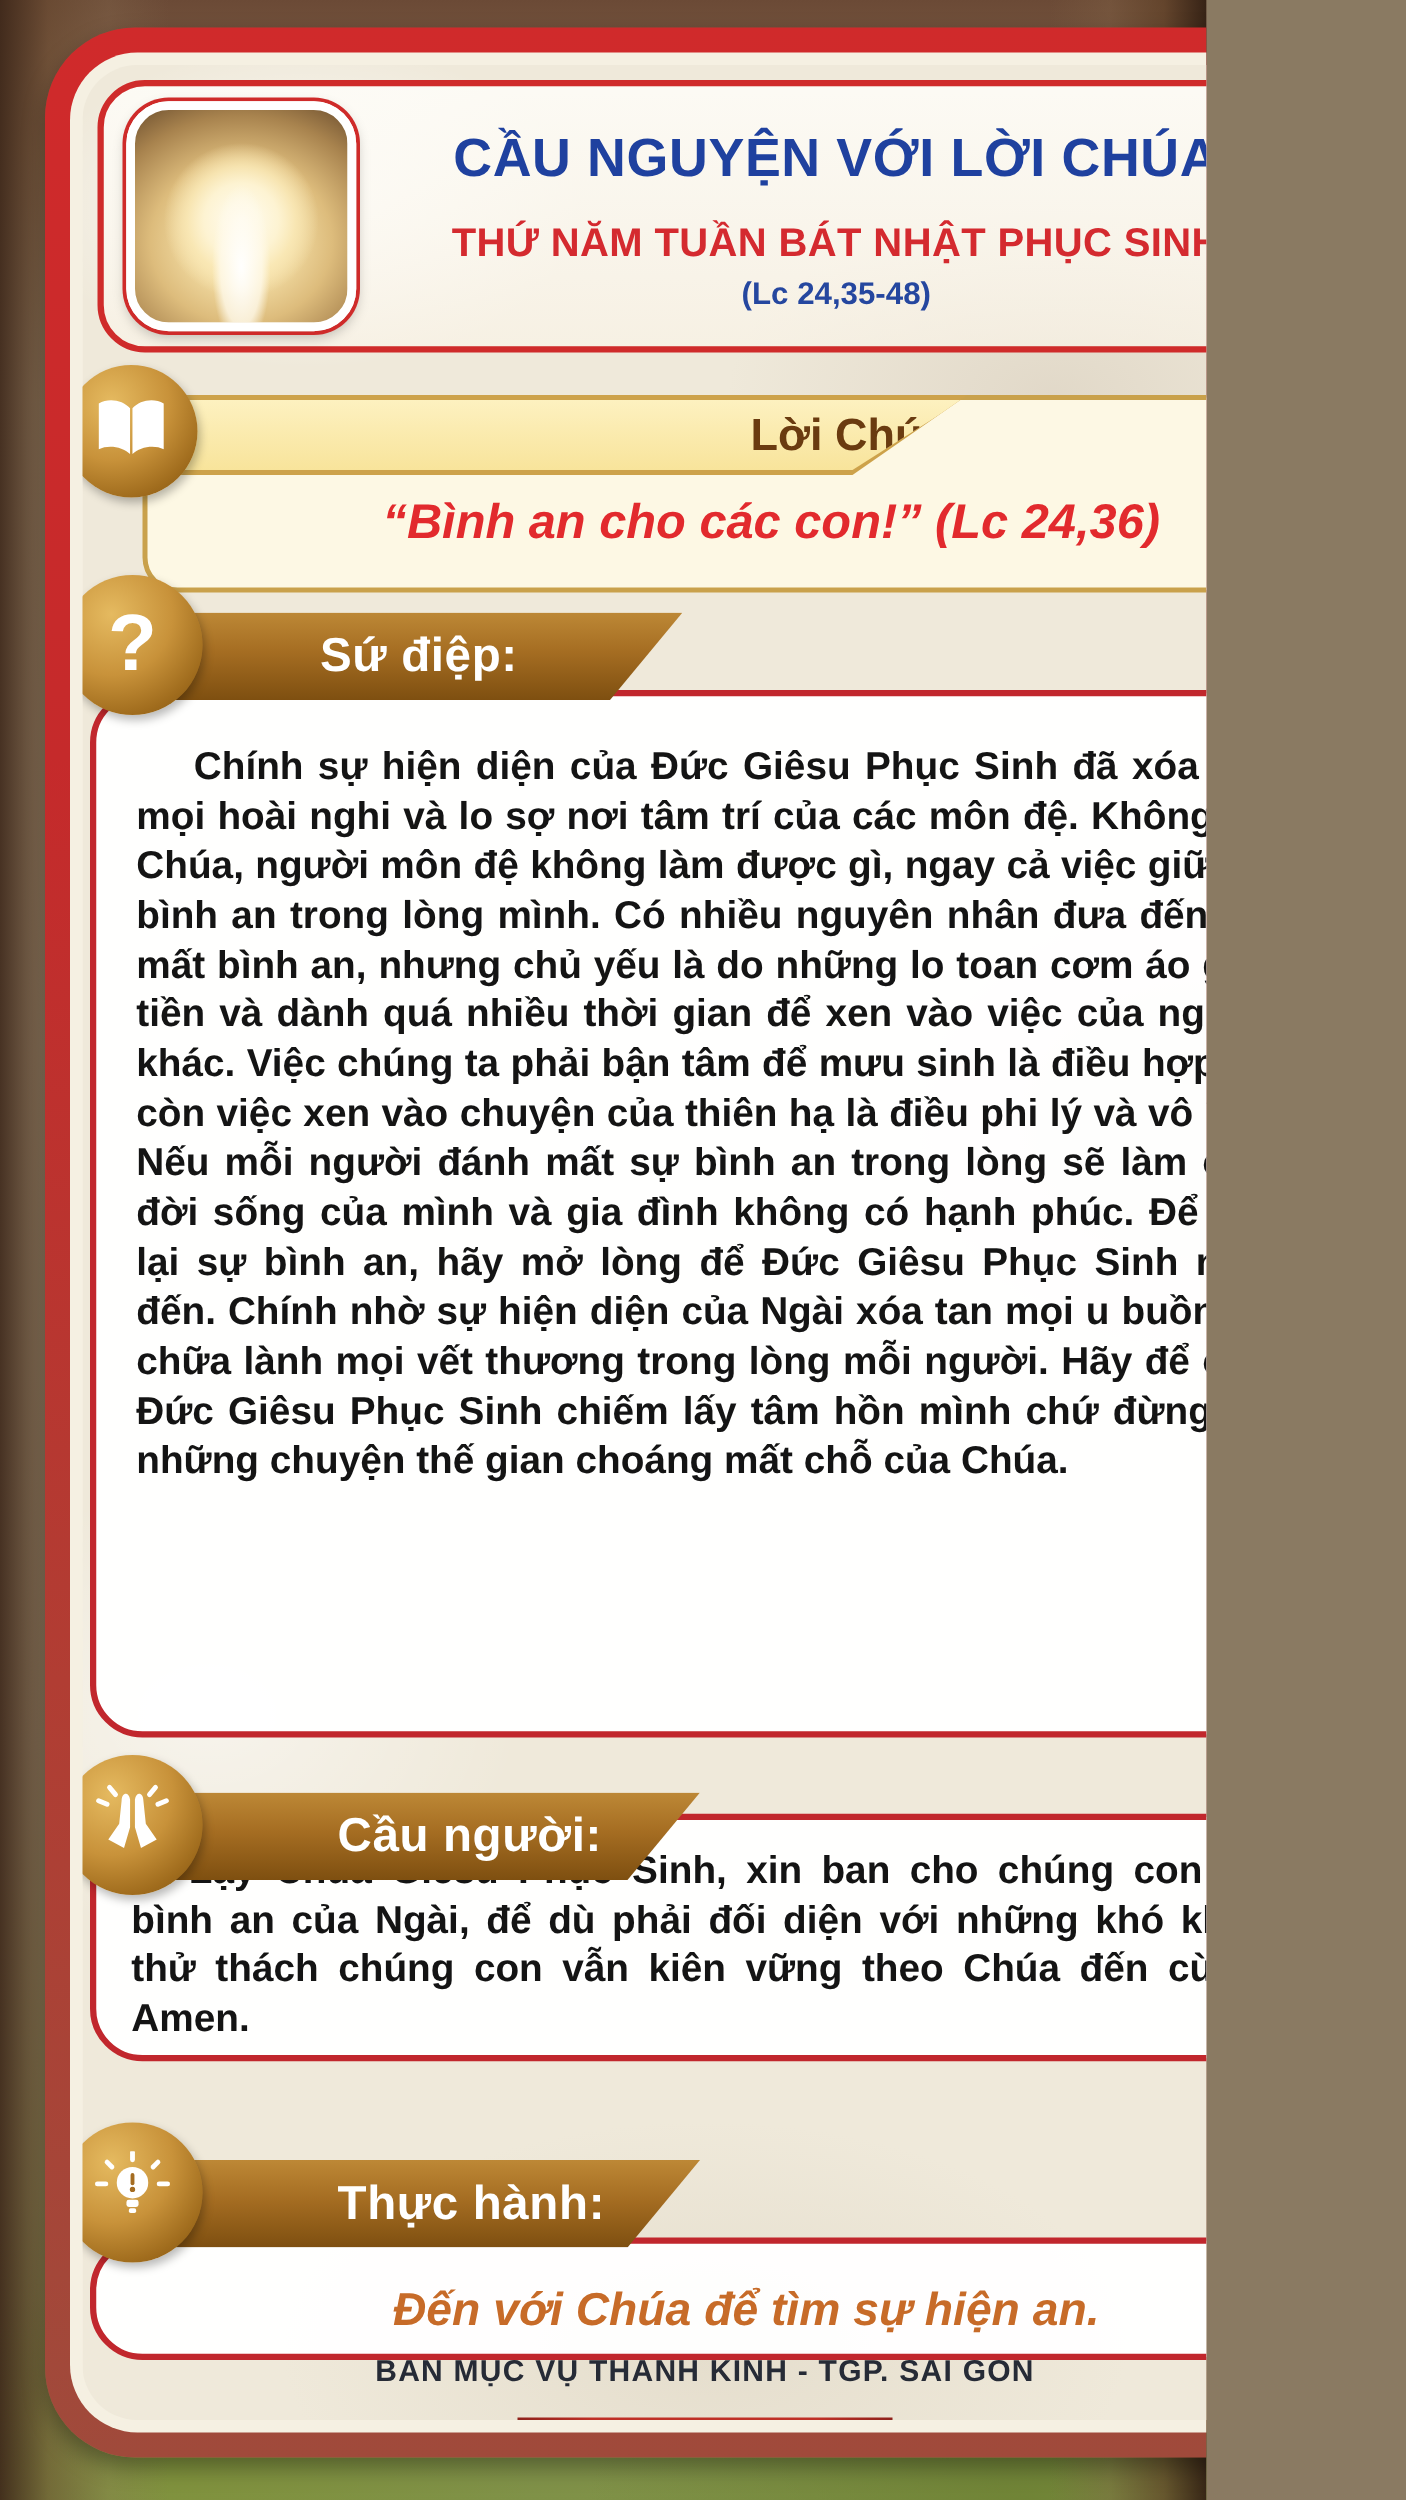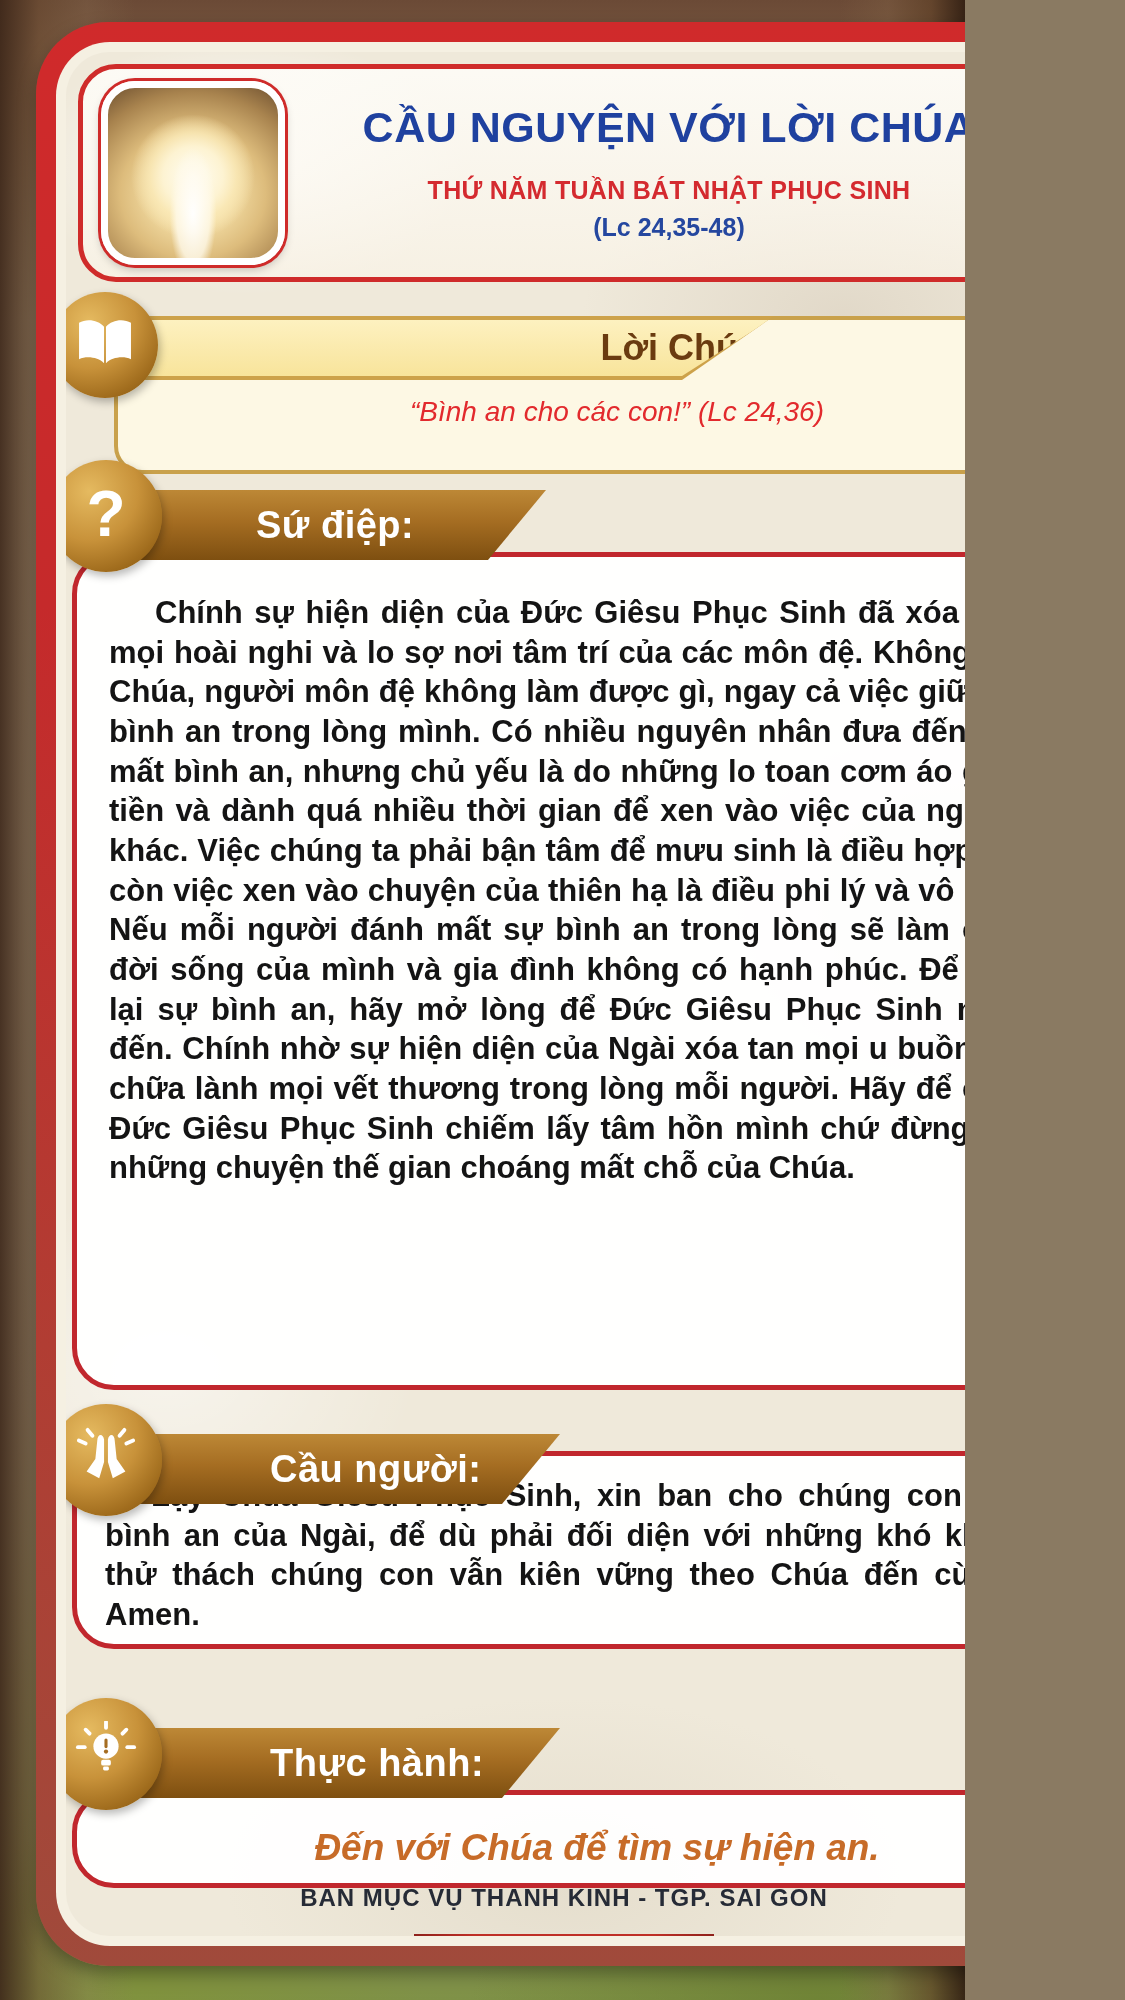--- a/index.html
+++ b/index.html
@@ -41,21 +41,21 @@
     position:absolute;left:18px;top:12px;width:184px;height:184px;border-radius:34px;
     border:7px solid #fff;box-sizing:border-box;
     box-shadow:0 0 0 3px #cf2b2a, 0 4px 10px rgba(0,0,0,.25);
     background:
       radial-gradient(ellipse 30px 85px at 50% 74%, rgba(255,255,255,.98), rgba(255,250,235,.8) 55%, transparent 78%),
       radial-gradient(circle 62px at 50% 52%, #fffdf4 0%, #fdf3d2 48%, rgba(250,233,183,.85) 70%, transparent 100%),
       radial-gradient(ellipse 95% 85% at 50% 62%, #f7e3ac 18%, #ddbc7c 45%, #a8834e 70%, #6f5130 90%, #47331e 100%);
   }
   .titles{margin-left:228px;padding:34px 18px 0 0;text-align:center;}
   .title-main{font-size:43px;font-weight:700;letter-spacing:.5px;color:#1f419f;}
-  .title-sub{margin-top:24px;font-size:25px;font-weight:700;color:#d42a2f;letter-spacing:.3px;}
+  .title-sub{margin-top:24px;font-size:32px;font-weight:700;color:#d42a2f;letter-spacing:.3px;}
   .title-ref{margin-top:8px;font-size:25px;font-weight:700;color:#25479f;}
 
   
   .circle{
     position:absolute;z-index:5;border-radius:50%;
     display:flex;align-items:center;justify-content:center;
     background:radial-gradient(circle at 35% 28%, #e5ba60 0%, #c8923a 45%, #a06c1d 75%, #7a4f0e 100%);
     box-shadow:2px 4px 8px rgba(0,0,0,.28);
   }
   .tab-bronze{
@@ -87,21 +87,21 @@
   }
   .word-tab-inner{
     position:absolute;left:4px;top:4px;right:4px;bottom:4px;
     background:linear-gradient(180deg,#fdf1c0,#f8e49b);
     clip-path:polygon(0 0,100% 0,calc(100% - 88px) 100%,0 100%);
     display:flex;align-items:center;justify-content:flex-end;
   }
   .word-label{color:#6a3b10;font-size:36px;font-weight:700;padding-left:208px;}
   .word-quote{
     position:absolute;z-index:3;left:130px;right:24px;top:344px;text-align:center;
-    color:#e22a2d;font-size:28px;font-weight:400;font-style:italic;
+    color:#e22a2d;font-size:39px;font-weight:700;font-style:italic;
   }
 
   
   .footer-text{
     position:absolute;left:0;right:0;top:1832px;text-align:center;
     color:#262b36;font-size:24px;font-weight:700;letter-spacing:1px;
   }
   .footer-bar{
     position:absolute;left:50%;top:1882px;transform:translateX(-50%);
     width:300px;height:9px;background:linear-gradient(90deg,#8e211b,#bf2f26 20%,#bf2f26 80%,#8e211b);

